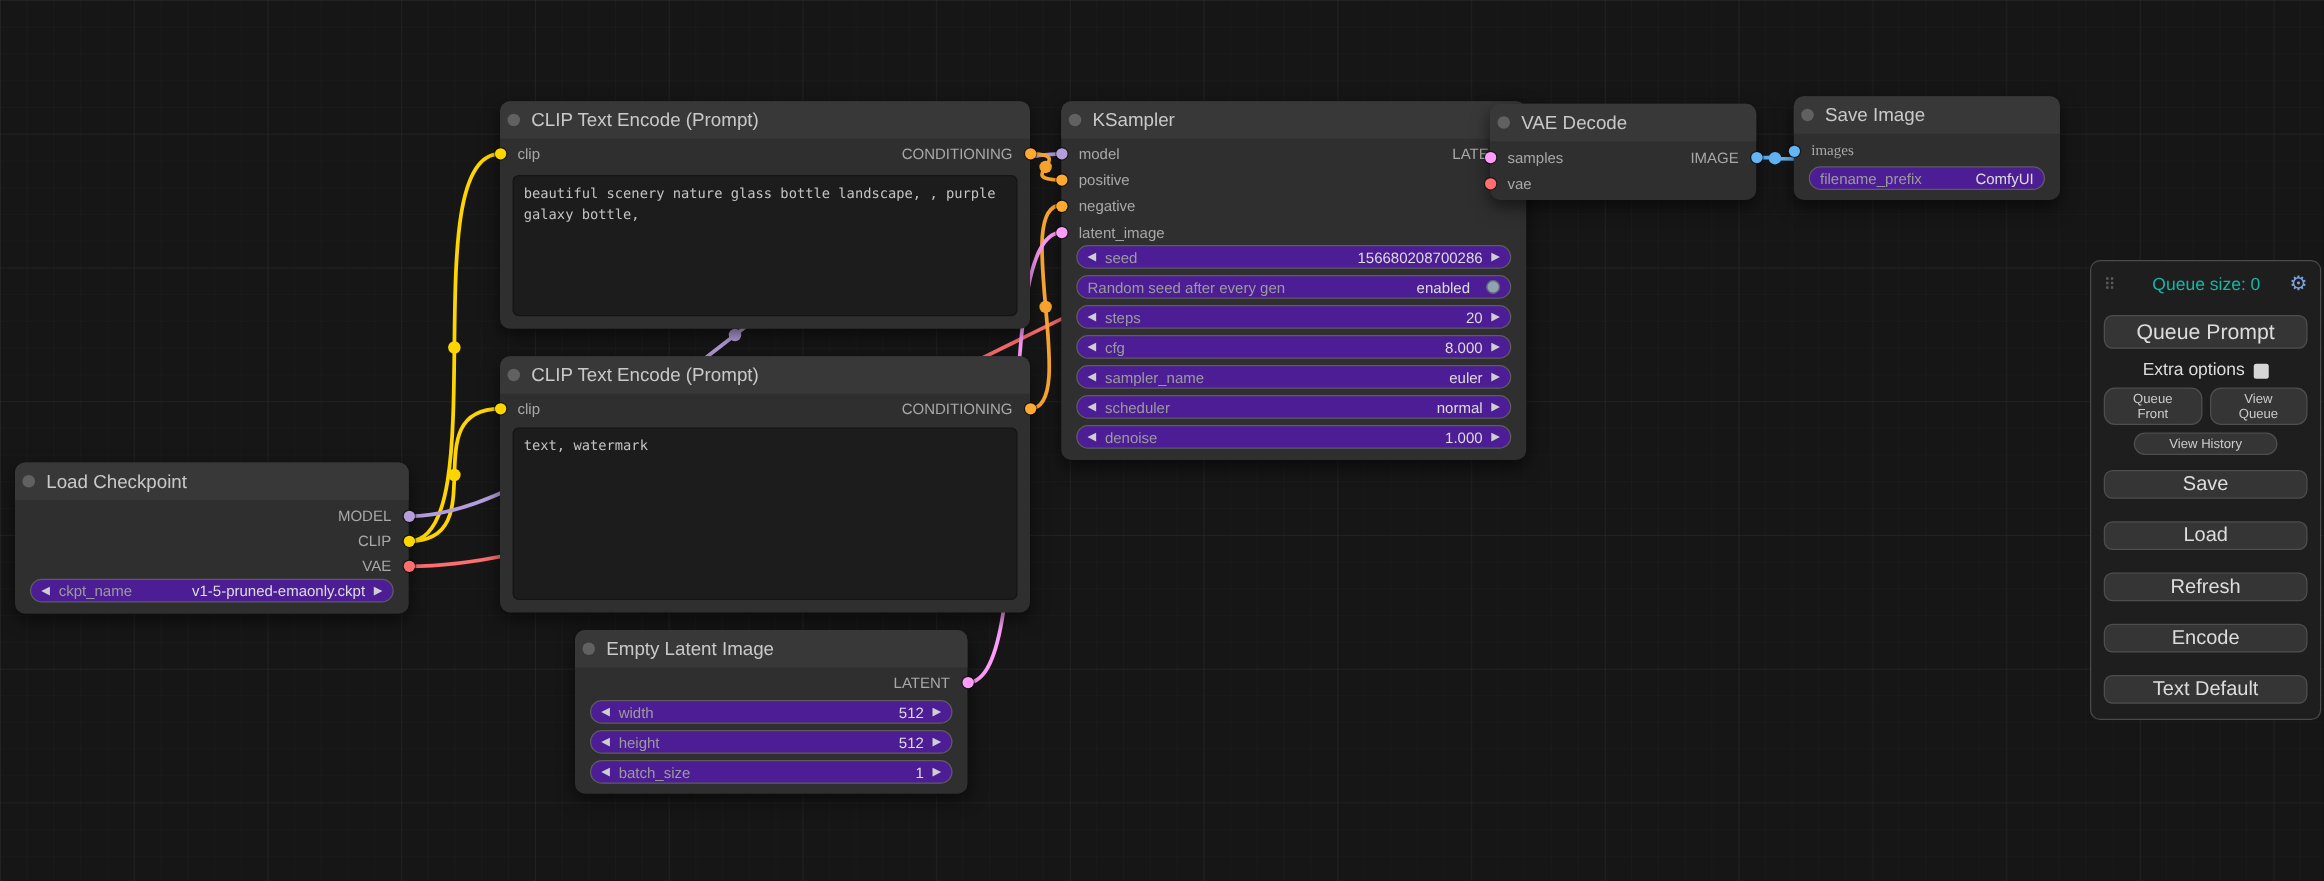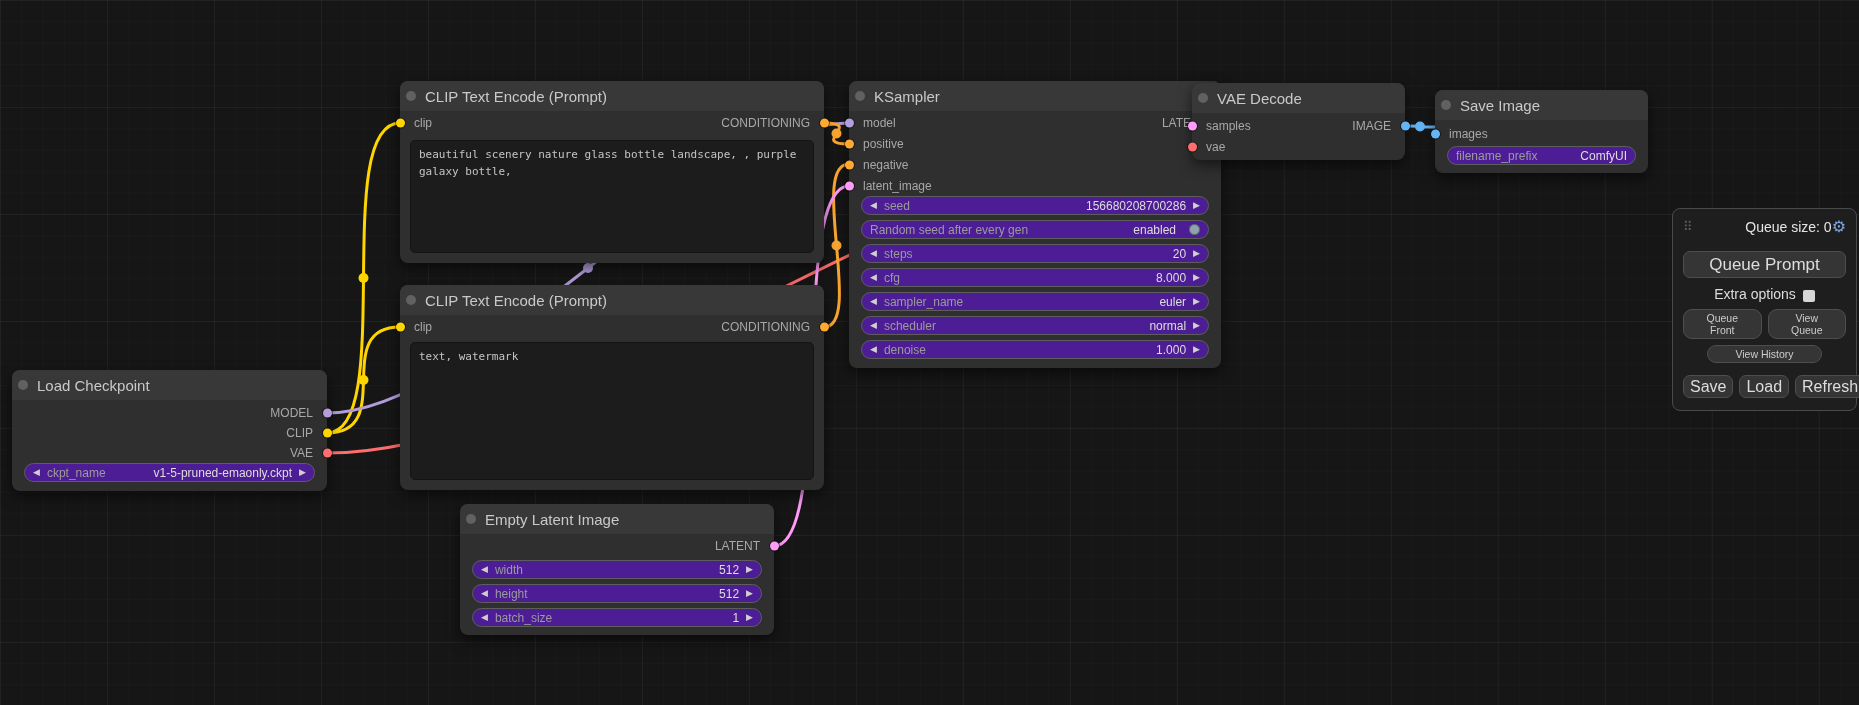--- a/index.html
+++ b/index.html
@@ -75,37 +75,37 @@
     font-family:"DejaVu Sans Mono", monospace; font-size:11px; line-height:1.5; color:#c4c4c4;
   }
 
   .queue-panel {
     position:absolute; left:1672px; top:208px; width:185px; z-index:3;
     background:#1e1e1e; border:1px solid #4a4a4a; border-radius:8px;
     padding:8px 10px 12px; box-sizing:border-box; color:#ddd;
   }
   .qp-header { display:flex; align-items:center; margin-bottom:6px; }
   .qp-drag { color:#5c5c5c; font-size:13px; margin-right:6px; cursor:grab; }
-  .qp-size { flex:1; text-align:right; font-size:14px; color:#e5e5e5; }
+  .qp-size { flex:1; text-align:center; font-size:14px; color:#14b8a6; }
   .qp-gear { color:var(--c-gear,#7ba3e0); font-size:16px; cursor:pointer; }
   .qp-btn {
     display:block; width:100%; background:#353535; border:1px solid #4e4e4e;
     border-radius:7px; color:#ddd; font-family:inherit; cursor:pointer; box-sizing:border-box;
   }
   .qp-prompt { font-size:17px; height:27px; margin:15px 0 8px; }
   .qp-main { font-size:16px; height:23px; }
   .qp-extra { display:flex; align-items:flex-end; justify-content:center; gap:7px; font-size:14px; color:#ddd; margin:4px 0 7px; }
   .qp-check { width:12px; height:12px; background:#d6d6d6; border-radius:2px; cursor:pointer; }
   .qp-smallrow { display:flex; gap:6px; margin-bottom:6px; justify-content:center; }
   .qp-small {
     font-size:10.5px; padding:2px 10px; border-radius:9px; background:#353535;
     border:1px solid #4e4e4e; color:#ccc; font-family:inherit; cursor:pointer;
   }
   .qp-smallrow .grow { flex:1; }
-  .qp-group { margin-top:12px; display:flex; gap:6px; }
+  .qp-group { margin-top:12px; display:flex; flex-direction:column; gap:18px; }
 </style>
 </head>
 <body>
 
 <div class="canvas">
 
   <svg class="wires" width="1859" height="705" viewBox="0 0 1859 705">
     <path class="wl-clip" d="M327,433 C397,433 330,123 400,123"></path>
     <path class="wl-clip" d="M327,433 C397,433 330,327 400,327"></path>
     <path class="wl-model" d="M327,413 C477,413 699,123 849,123"></path>
@@ -294,27 +294,27 @@
         <span class="lab-r">IMAGE</span>
         <span class="pdot r pc-image"></span>
       </div>
       <div class="prow" style="height:21px;">
         <span class="pdot l pc-vae"></span>
         <span class="lab-l">vae</span>
       </div>
     </div>
   </div>
 
-  <div class="node" style="left:1435px; top:90px; width:213px; height:83px;">
+  <div class="node" style="left:1435px; top:77px; width:213px; height:83px;">
     <div class="ntitle">
       <span class="tdot"></span>
       <span>Save Image</span>
     </div>
     <div style="padding-top:3px;">
-      <div class="prow" style="height:21px;">
+      <div class="prow" style="height:21px;font-family:Liberation Serif, serif;">
         <span class="pdot l pc-image"></span>
         <span class="lab-l">images</span>
       </div>
       <div class="widget" style="margin-top:2px;">
         <span>filename_prefix</span>
         <span class="wval">ComfyUI</span>
       </div>
     </div>
   </div>
 
@@ -333,18 +333,18 @@
       <button class="qp-small grow">Queue Front</button>
       <button class="qp-small grow">View Queue</button>
     </div>
     <div class="qp-smallrow">
       <button class="qp-small" style="width:70%;">View History</button>
     </div>
     <div class="qp-group">
       <button class="qp-btn qp-main">Save</button>
       <button class="qp-btn qp-main">Load</button>
       <button class="qp-btn qp-main">Refresh</button>
-      <button class="qp-btn qp-main">Front</button>
+      <button class="qp-btn qp-main">Encode</button>
       <button class="qp-btn qp-main">Text Default</button>
     </div>
   </div>
 
 </div>
 
 </body></html>

